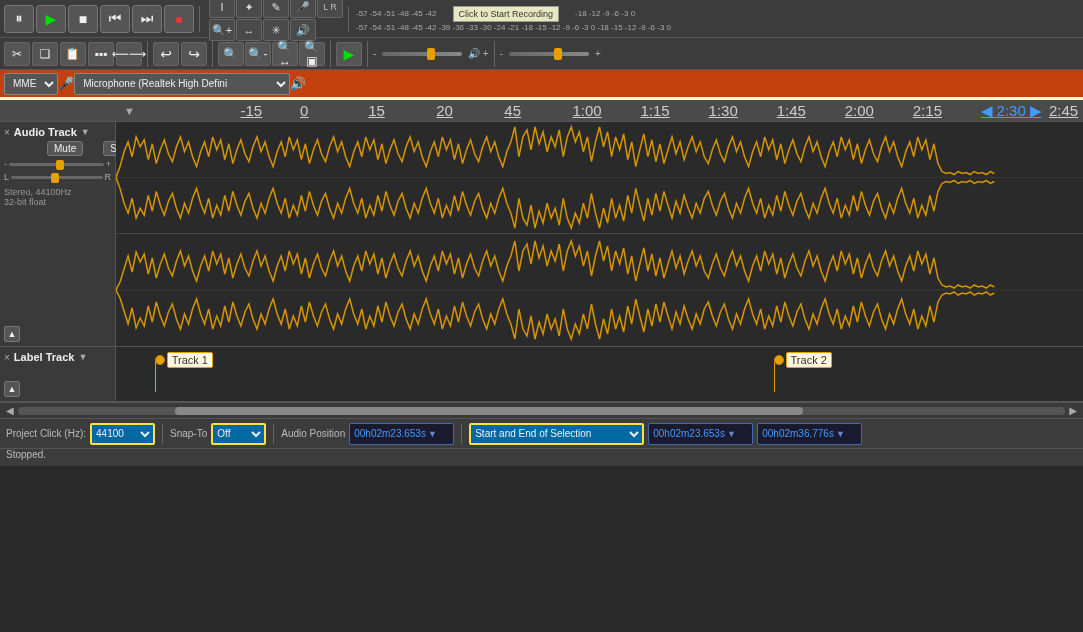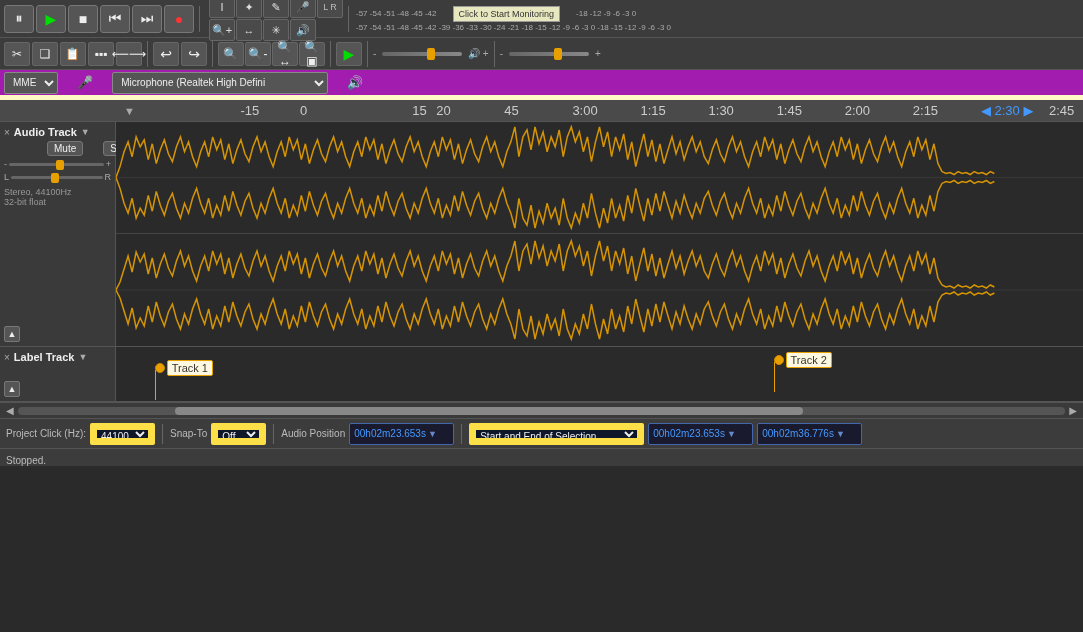--- a/index.html
+++ b/index.html
@@ -114,25 +114,25 @@
       position: absolute;
       top: -4px;
       left: 45px;
       cursor: pointer;
     }
 
     
     #device-toolbar {
       display: flex;
       align-items: center;
-      background: #a21caf;
-      border-bottom: 5px solid #fef9c3;
+      background: #c2410c;
+      border-bottom: 3px solid #fef9c3;
       height: 30px;
       padding: 2px 4px;
-      gap: 19px;
+      gap: 0;
     }
     .device-select {
       background: #555;
       border: 1px solid #888;
       color: #eee;
       height: 22px;
       font-size: 10px;
       padding: 0 4px;
       cursor: pointer;
       border-radius: 2px;
@@ -155,23 +155,24 @@
     }
     .ruler-marks {
       display: flex;
       align-items: center;
       width: calc(100% - 116px);
       height: 100%;
       position: relative;
     }
     .ruler-mark {
       position: absolute;
-      font-size: 13px;
+      font-size: 15px;
       color: #ccc;
       white-space: nowrap;
+      text-decoration: underline;
     }
 
     
     #track-area {
       display: flex;
       flex-direction: column;
       flex: 1;
       overflow: hidden;
     }
 
@@ -460,22 +461,22 @@
       height: 30px;
       padding: 0 6px;
       gap: 4px;
     }
     .status-label {
       font-size: 10px;
       color: #bbb;
       white-space: nowrap;
     }
     .status-select {
-      background: #0f172a;
-      border: 7px solid #fde047;
+      background: #0369a1;
+      border: 2px solid #fde047;
       color: #eee;
       height: 22px;
       font-size: 10px;
       padding: 0 0;
       cursor: pointer;
       border-radius: 2px;
     }
     .status-time-field {
       background: #1a1a2e;
       border: 1px solid #4466aa;
@@ -498,21 +499,21 @@
       font-size: 10px;
       color: #bbb;
     }
 
     
     #bottom-status {
       background: #3c3c3c;
       border-top: 1px solid #555;
       height: 18px;
       display: flex;
-      align-items: flex-end;
+      align-items: flex-start;
       padding: 0 6px;
       font-size: 10px;
       color: #bbb;
     }
 
     
     .undo-btn {
       font-size: 14px;
     }
 
@@ -557,21 +558,21 @@
     <div class="tool-btn">✳</div>
     <div class="tool-btn">🔊</div>
     <div style=""></div>
   </div>
 
   <div class="tb-divider"></div>
 
   <div style="display:flex; flex-direction:column; gap:1px; margin-left:2px;">
     <div style="display:flex; align-items:center; gap:16px;">
       <span style="font-size:8px; color:#aaa;">-57 -54 -51 -48 -45 -42</span>
-      <button id="monitor-btn">Click to Start Monitoring</button>
+      <button id="monitor-btn">Click to Start Recording</button>
       <span style="font-size:8px; color:#aaa;">-18 -12 -9 -6 -3 0</span>
     </div>
     <div style="display:flex; align-items:center; gap:2px;">
       <span style="font-size:8px; color:#aaa;">-57 -54 -51 -48 -45 -42 -39 -36 -33 -30 -24 -21 -18 -15 -12 -9 -6 -3 0</span>
       <span style="font-size:8px; color:#aaa;">-18 -15 -12 -9 -6 -3 0</span>
     </div>
   </div>
 </div>
 
 <div id="toolbar2">
@@ -628,24 +629,24 @@
   <span class="speaker-icon">🔊</span>
 </div>
 
 <div id="timeline-ruler">
   <div style="width:116px; min-width:116px; display:flex; align-items:center; padding-left:8px;">
     <span style="font-size:11px; color:#aaa;">▼</span>
   </div>
   <div class="ruler-marks" style="position:relative; flex:1; height:22px;">
     <span class="ruler-mark" style="left:1%;">-15</span>
     <span class="ruler-mark" style="left:8%;">0</span>
-    <span class="ruler-mark" style="left:16%;margin-left:44px;">15</span>
+    <span class="ruler-mark" style="left:16%;">15</span>
     <span class="ruler-mark" style="left:24%;">20</span>
     <span class="ruler-mark" style="left:32%;">45</span>
-    <span class="ruler-mark" style="left:40%;">3:00</span>
+    <span class="ruler-mark" style="left:40%;">1:00</span>
     <span class="ruler-mark" style="left:48%;">1:15</span>
     <span class="ruler-mark" style="left:56%;">1:30</span>
     <span class="ruler-mark" style="left:64%;">1:45</span>
     <span class="ruler-mark" style="left:72%;">2:00</span>
     <span class="ruler-mark" style="left:80%;">2:15</span>
     <span class="ruler-mark" style="left:88%; color:#4499ff;">
       ◀ 2:30 ▶
     </span>
     <span class="ruler-mark" style="left:96%;">2:45</span>
   </div>
@@ -837,21 +838,21 @@
       <div class="track-title-row">
         <span class="track-close-btn">×</span>
         <span class="track-name">Label Track</span>
         <span class="track-dropdown">▼</span>
       </div>
       <div class="track-collapse-btn">▲</div>
     </div>
 
     <div id="label-track-content">
 
-      <div class="label-marker" style="left: 4%; top:13px;">
+      <div class="label-marker" style="left: 4%; top:5px;">
         <div style="display:flex; align-items:center; gap:2px;">
           <div class="label-dot"></div>
           <div class="label-text-box">Track 1</div>
         </div>
         <div class="label-line"></div>
       </div>
 
       <div class="label-marker" style="left: 68%; top:5px;">
         <div style="display:flex; align-items:center; gap:2px;">
           <div class="label-dot"></div>

